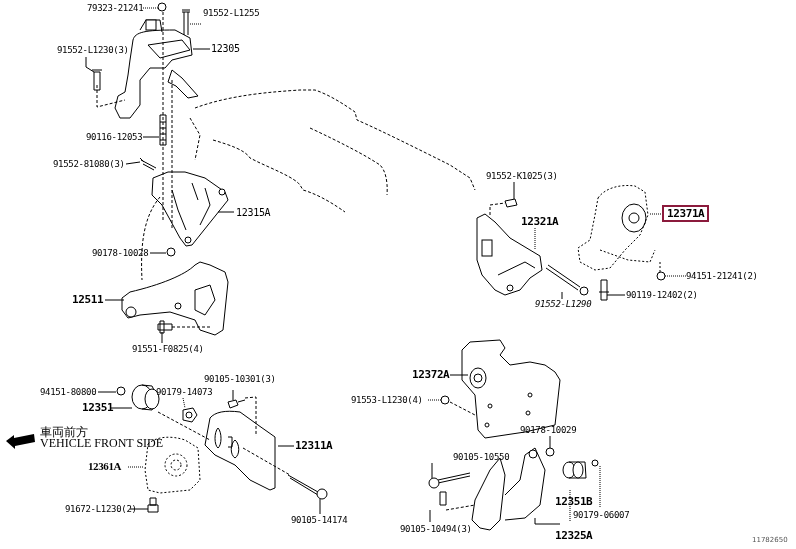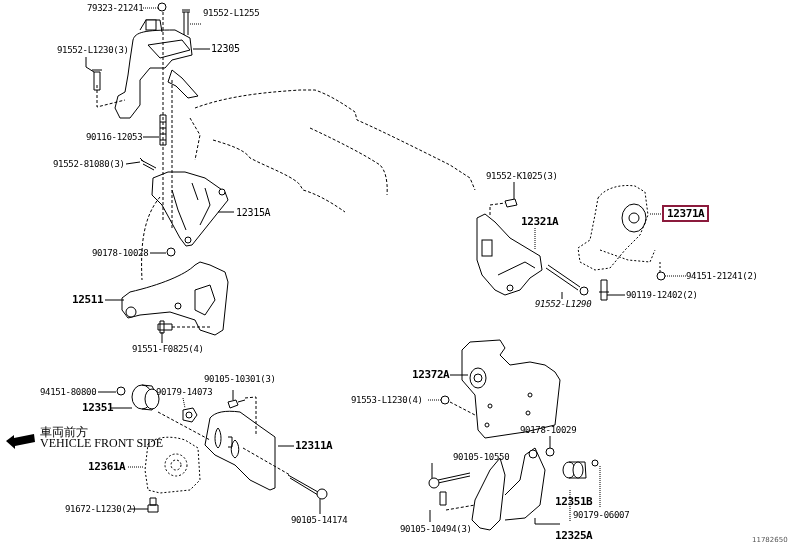--- a/index.html
+++ b/index.html
@@ -200,21 +200,21 @@
 <div class="lbl" style="left:236px;top:207px;font-size:10px;">12315A</div>
 <div class="lbl" style="left:92px;top:248px;">90178-10028</div>
 <div class="lbl big" style="left:72px;top:294px;">12511</div>
 <div class="lbl" style="left:132px;top:344px;">91551-F0825(4)</div>
 
 <div class="lbl" style="left:40px;top:387px;">94151-80800</div>
 <div class="lbl big" style="left:82px;top:402px;">12351</div>
 <div class="lbl" style="left:156px;top:387px;">90179-14073</div>
 <div class="lbl" style="left:204px;top:374px;">90105-10301(3)</div>
 <div class="lbl big" style="left:295px;top:440px;">12311A</div>
-<div class="lbl big" style="left:88px;top:461px;">12361A</div>
+<div class="lbl big" style="left:88px;top:461px;font-family:Liberation Serif, serif;">12361A</div>
 <div class="lbl" style="left:57px;top:504px;margin-left:8px;">91672-L1230(2)</div>
 <div class="lbl" style="left:291px;top:515px;">90105-14174</div>
 
 <div class="lbl" style="left:486px;top:171px;">91552-K1025(3)</div>
 <div class="lbl big" style="left:521px;top:216px;">12321A</div>
 <div class="lbl" style="left:535px;top:299px;font-style:italic;">91552-L1290</div>
 <div class="lbl big hl" style="left: 662px; top: 205px; border-color: rgb(139, 26, 60);">12371A</div>
 <div class="lbl" style="left:686px;top:271px;">94151-21241(2)</div>
 <div class="lbl" style="left:626px;top:290px;">90119-12402(2)</div>
 

